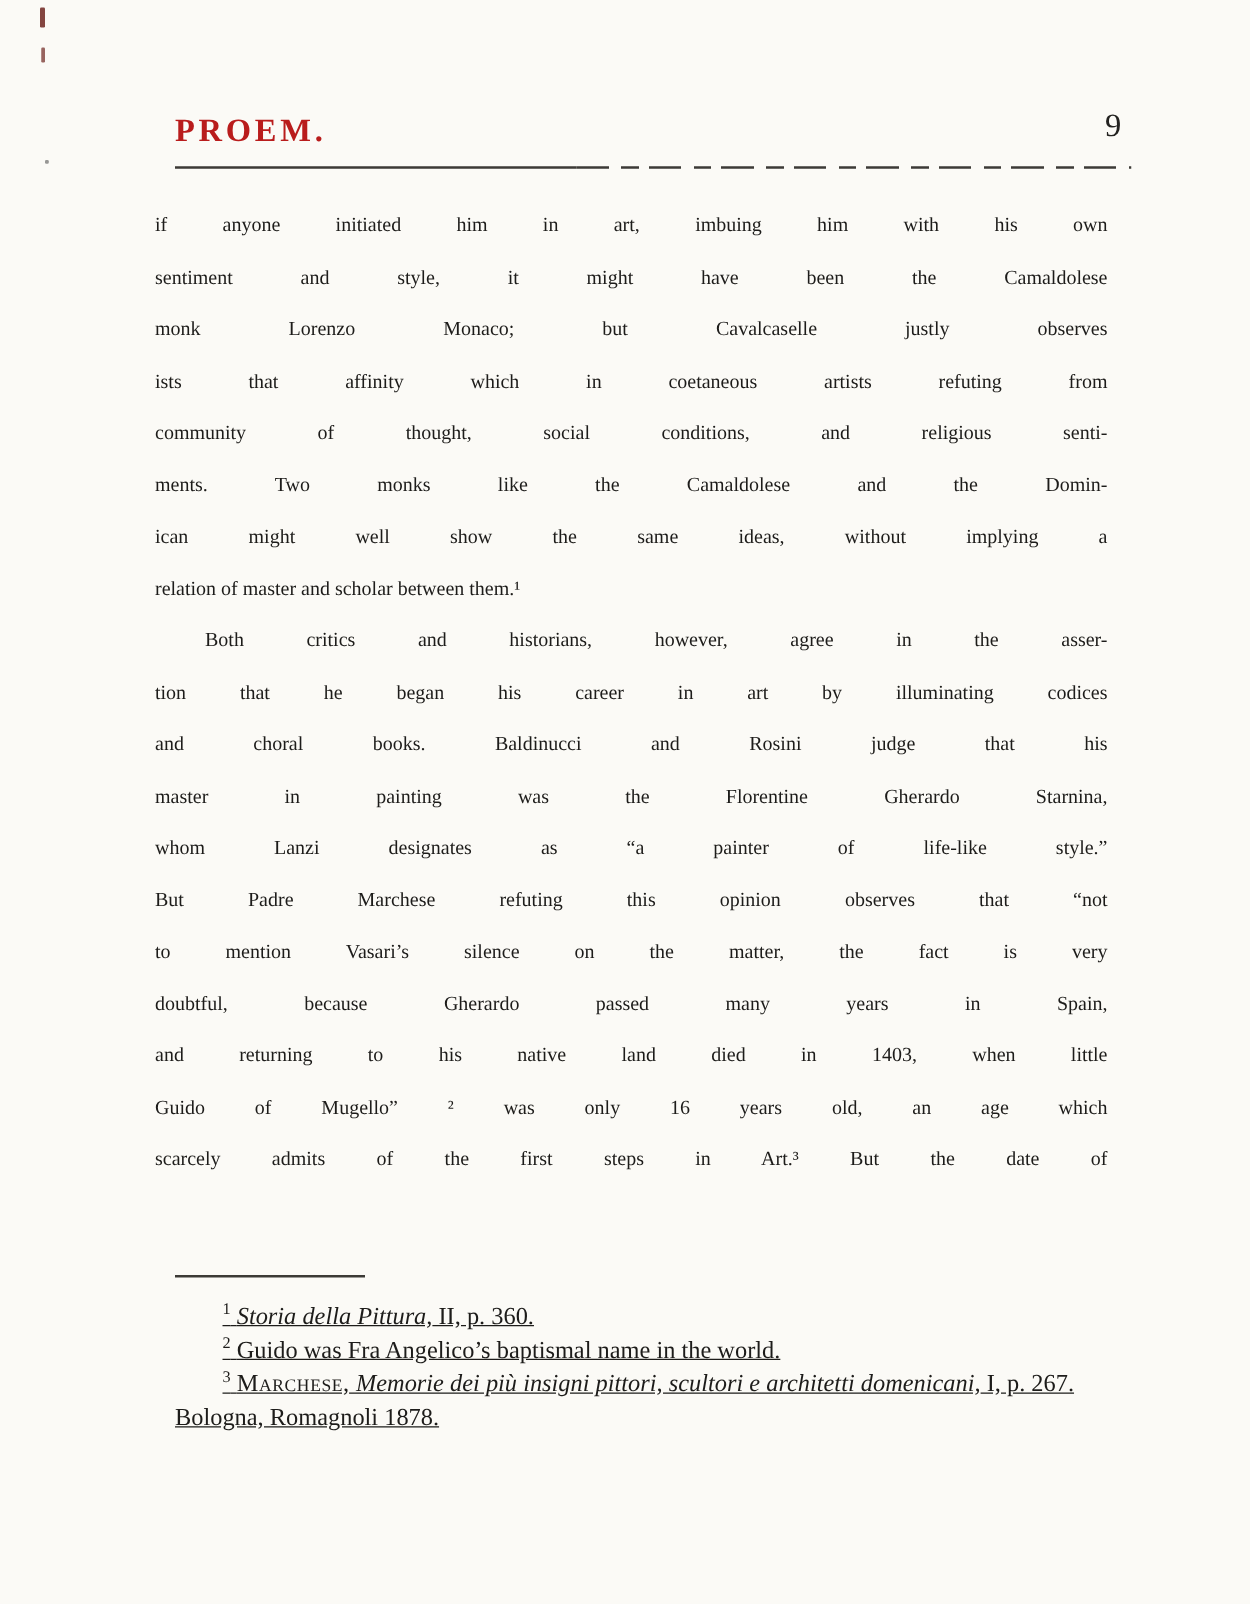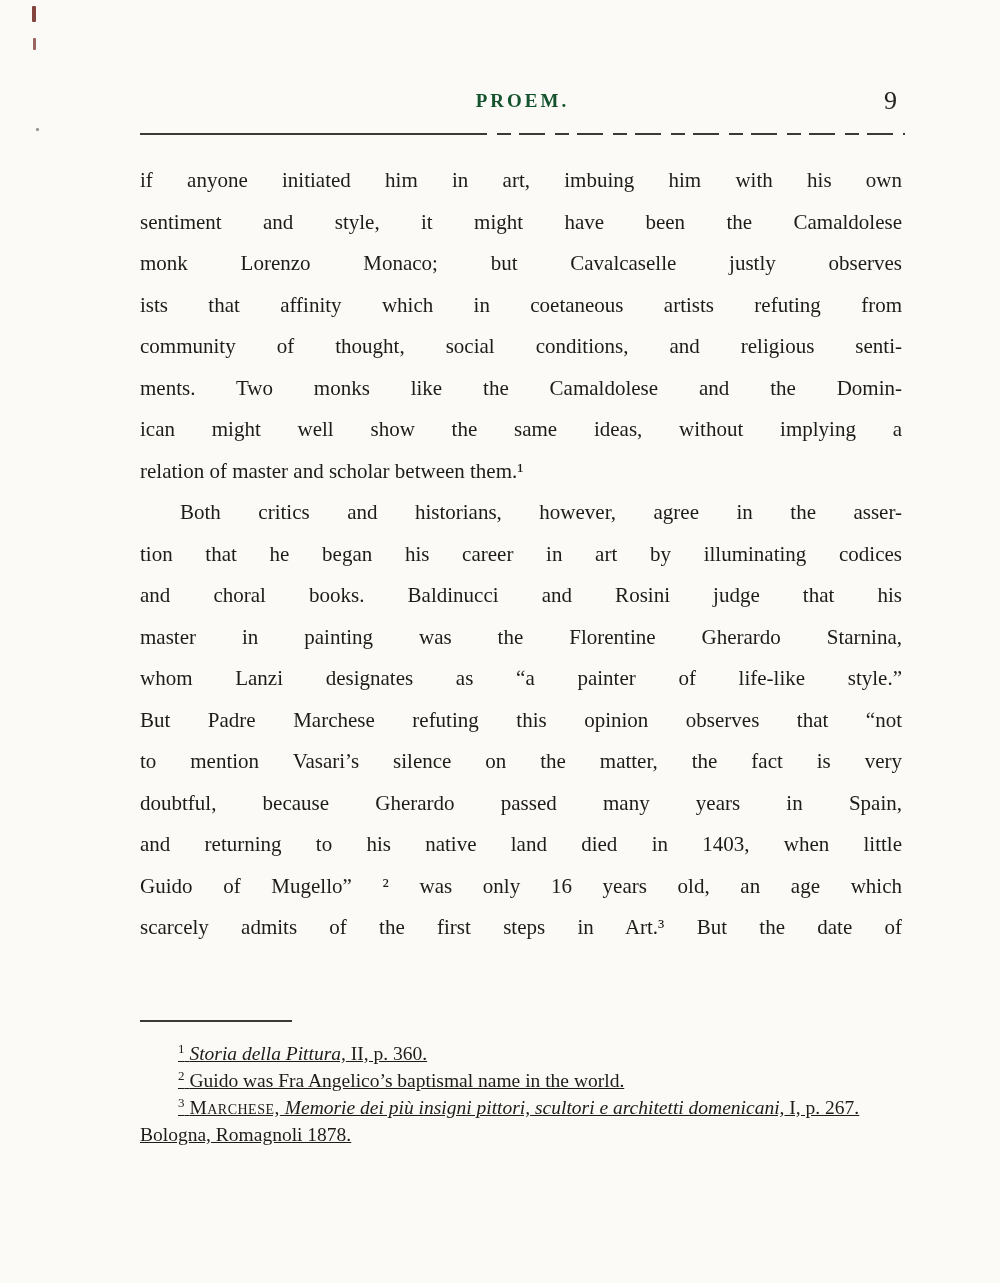--- a/index.html
+++ b/index.html
@@ -30,25 +30,25 @@
   .header {
     position: absolute;
     top: 90px;
     left: 140px;
     width: 765px;
     height: 30px;
   }
   .header-title {
     position: absolute;
     left: 0; right: 0;
-    text-align: center;
+    text-align: left;
     font-weight: bold;
-    font-size: 19px;
+    font-size: 26px;
     letter-spacing: 3px;
-    color: #14532d;
+    color: #b91c1c;
   }
   .page-number {
     position: absolute;
     right: 8px;
     top: -4px;
     font-size: 26px;
     color: #232220;
   }
   .rule {
     position: absolute;
@@ -67,23 +67,23 @@
     flex: 1;
     height: 2px;
     background: repeating-linear-gradient(to right,
       #3c3a36 0 26px, transparent 26px 36px,
       #3c3a36 36px 50px, transparent 50px 58px);
   }
 
   .body-text {
     position: absolute;
     top: 160px;
-    left: 140px;
+    left: 124px;
     width: 762px;
-    font-size: 21px;
+    font-size: 16px;
     line-height: 41.5px;
   }
   .line {
     text-align: justify;
     text-align-last: justify;
     white-space: normal;
   }
   .line.last {
     text-align-last: left;
   }

